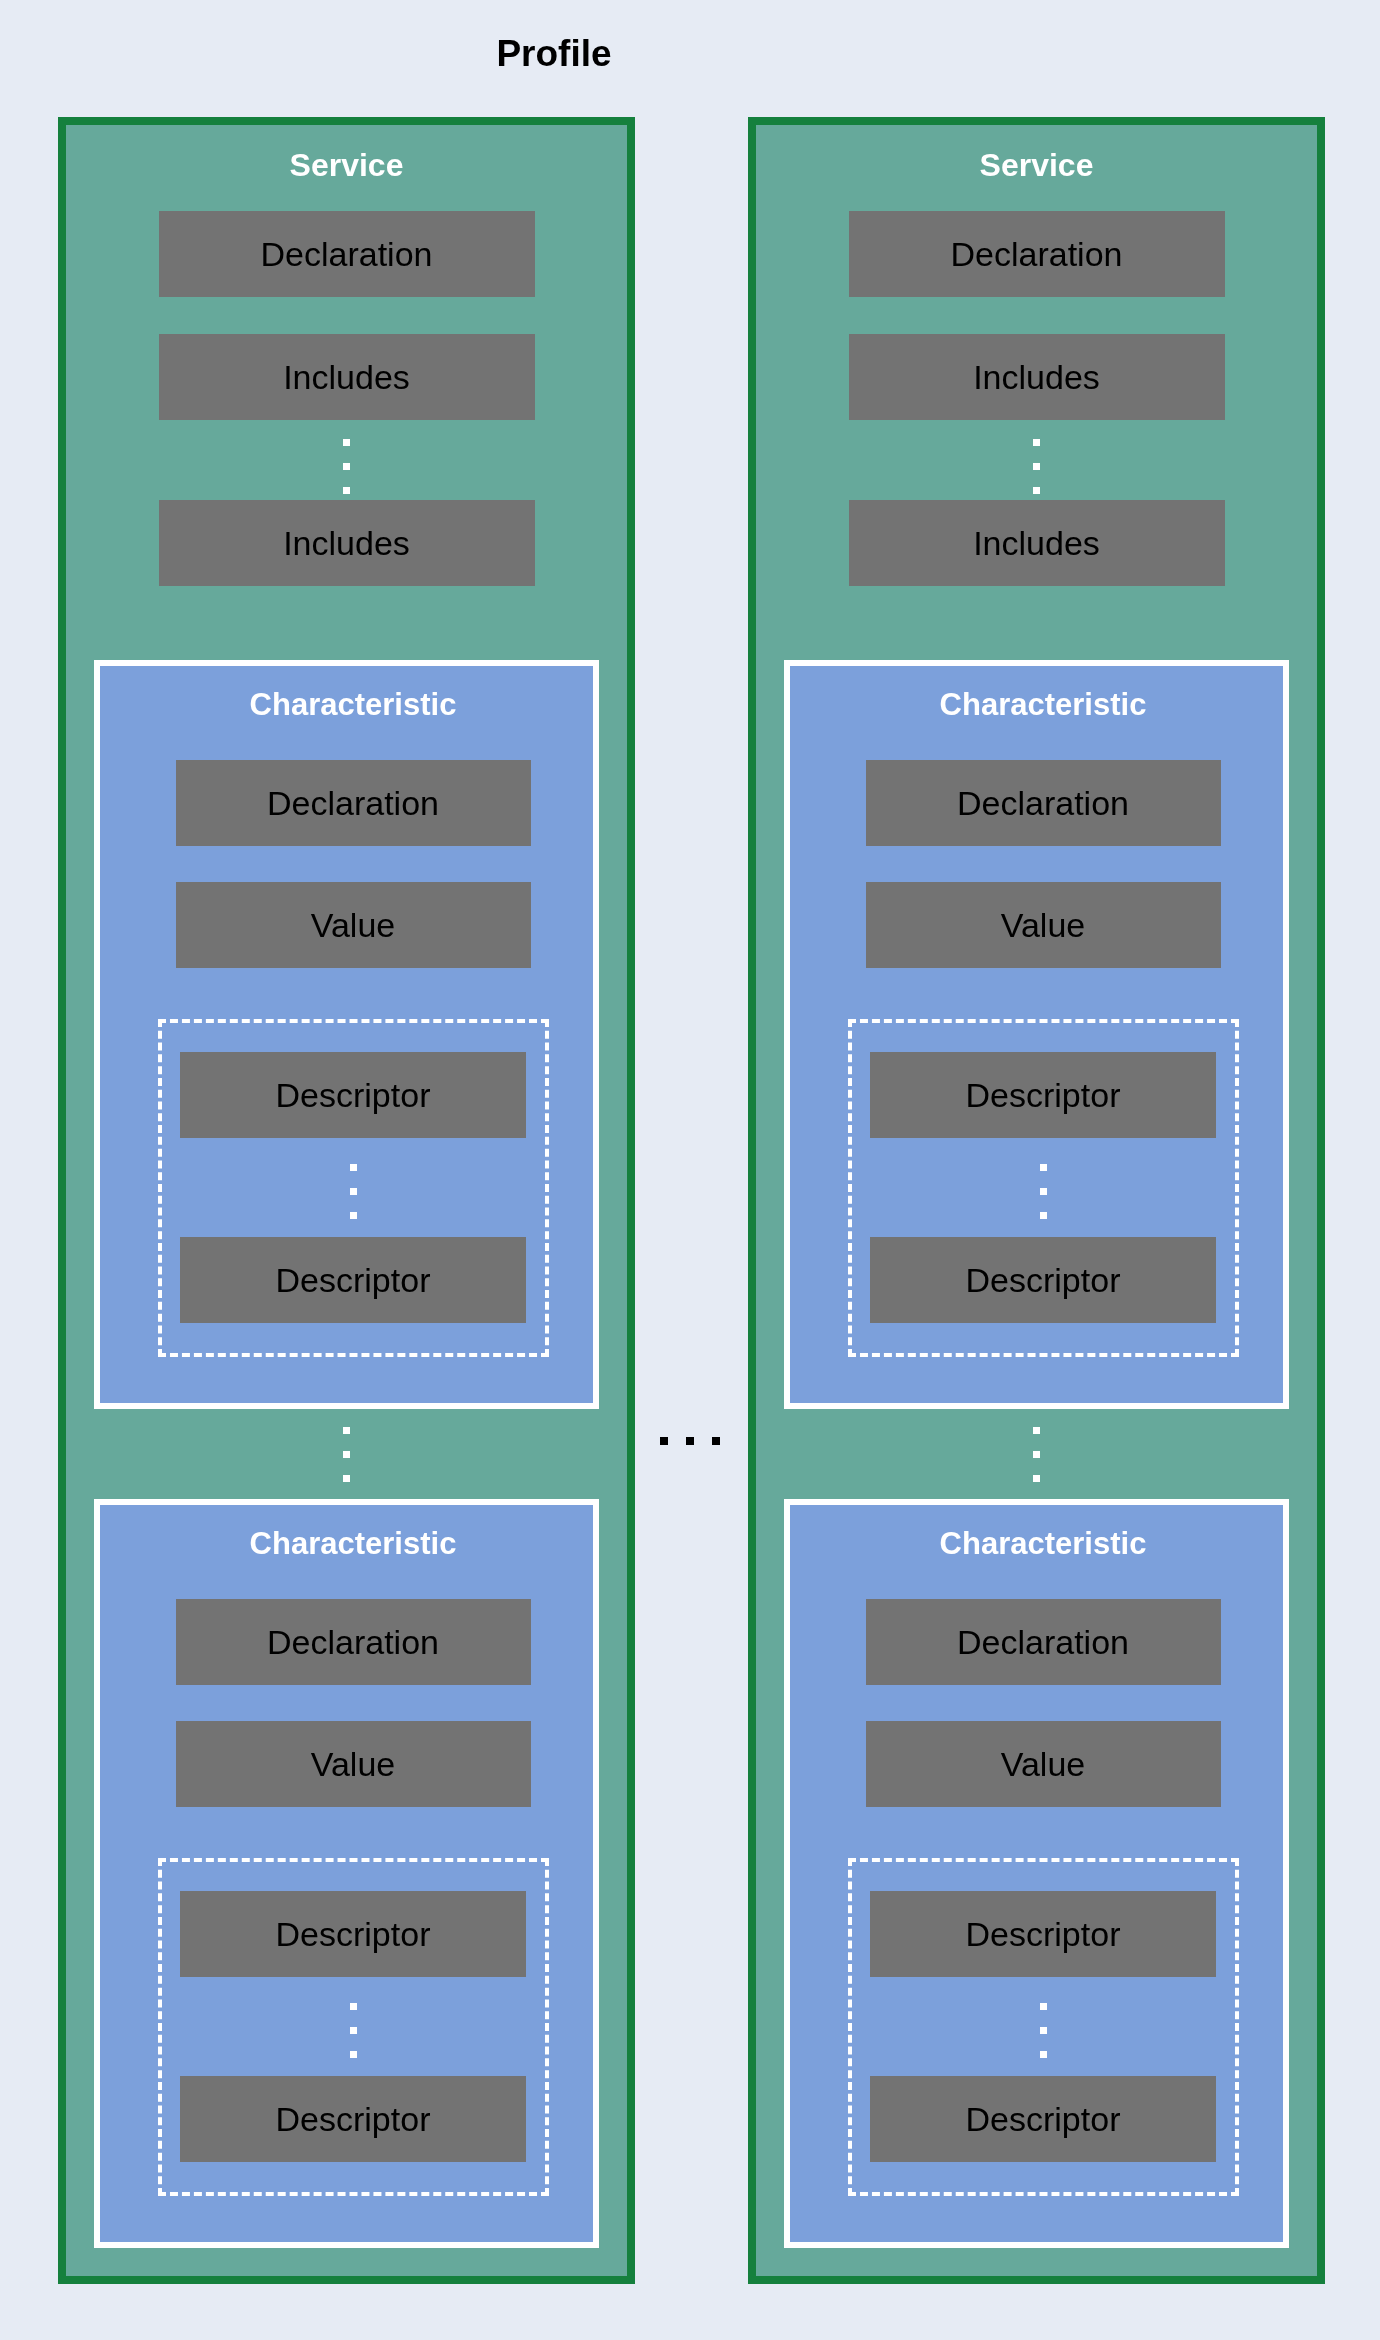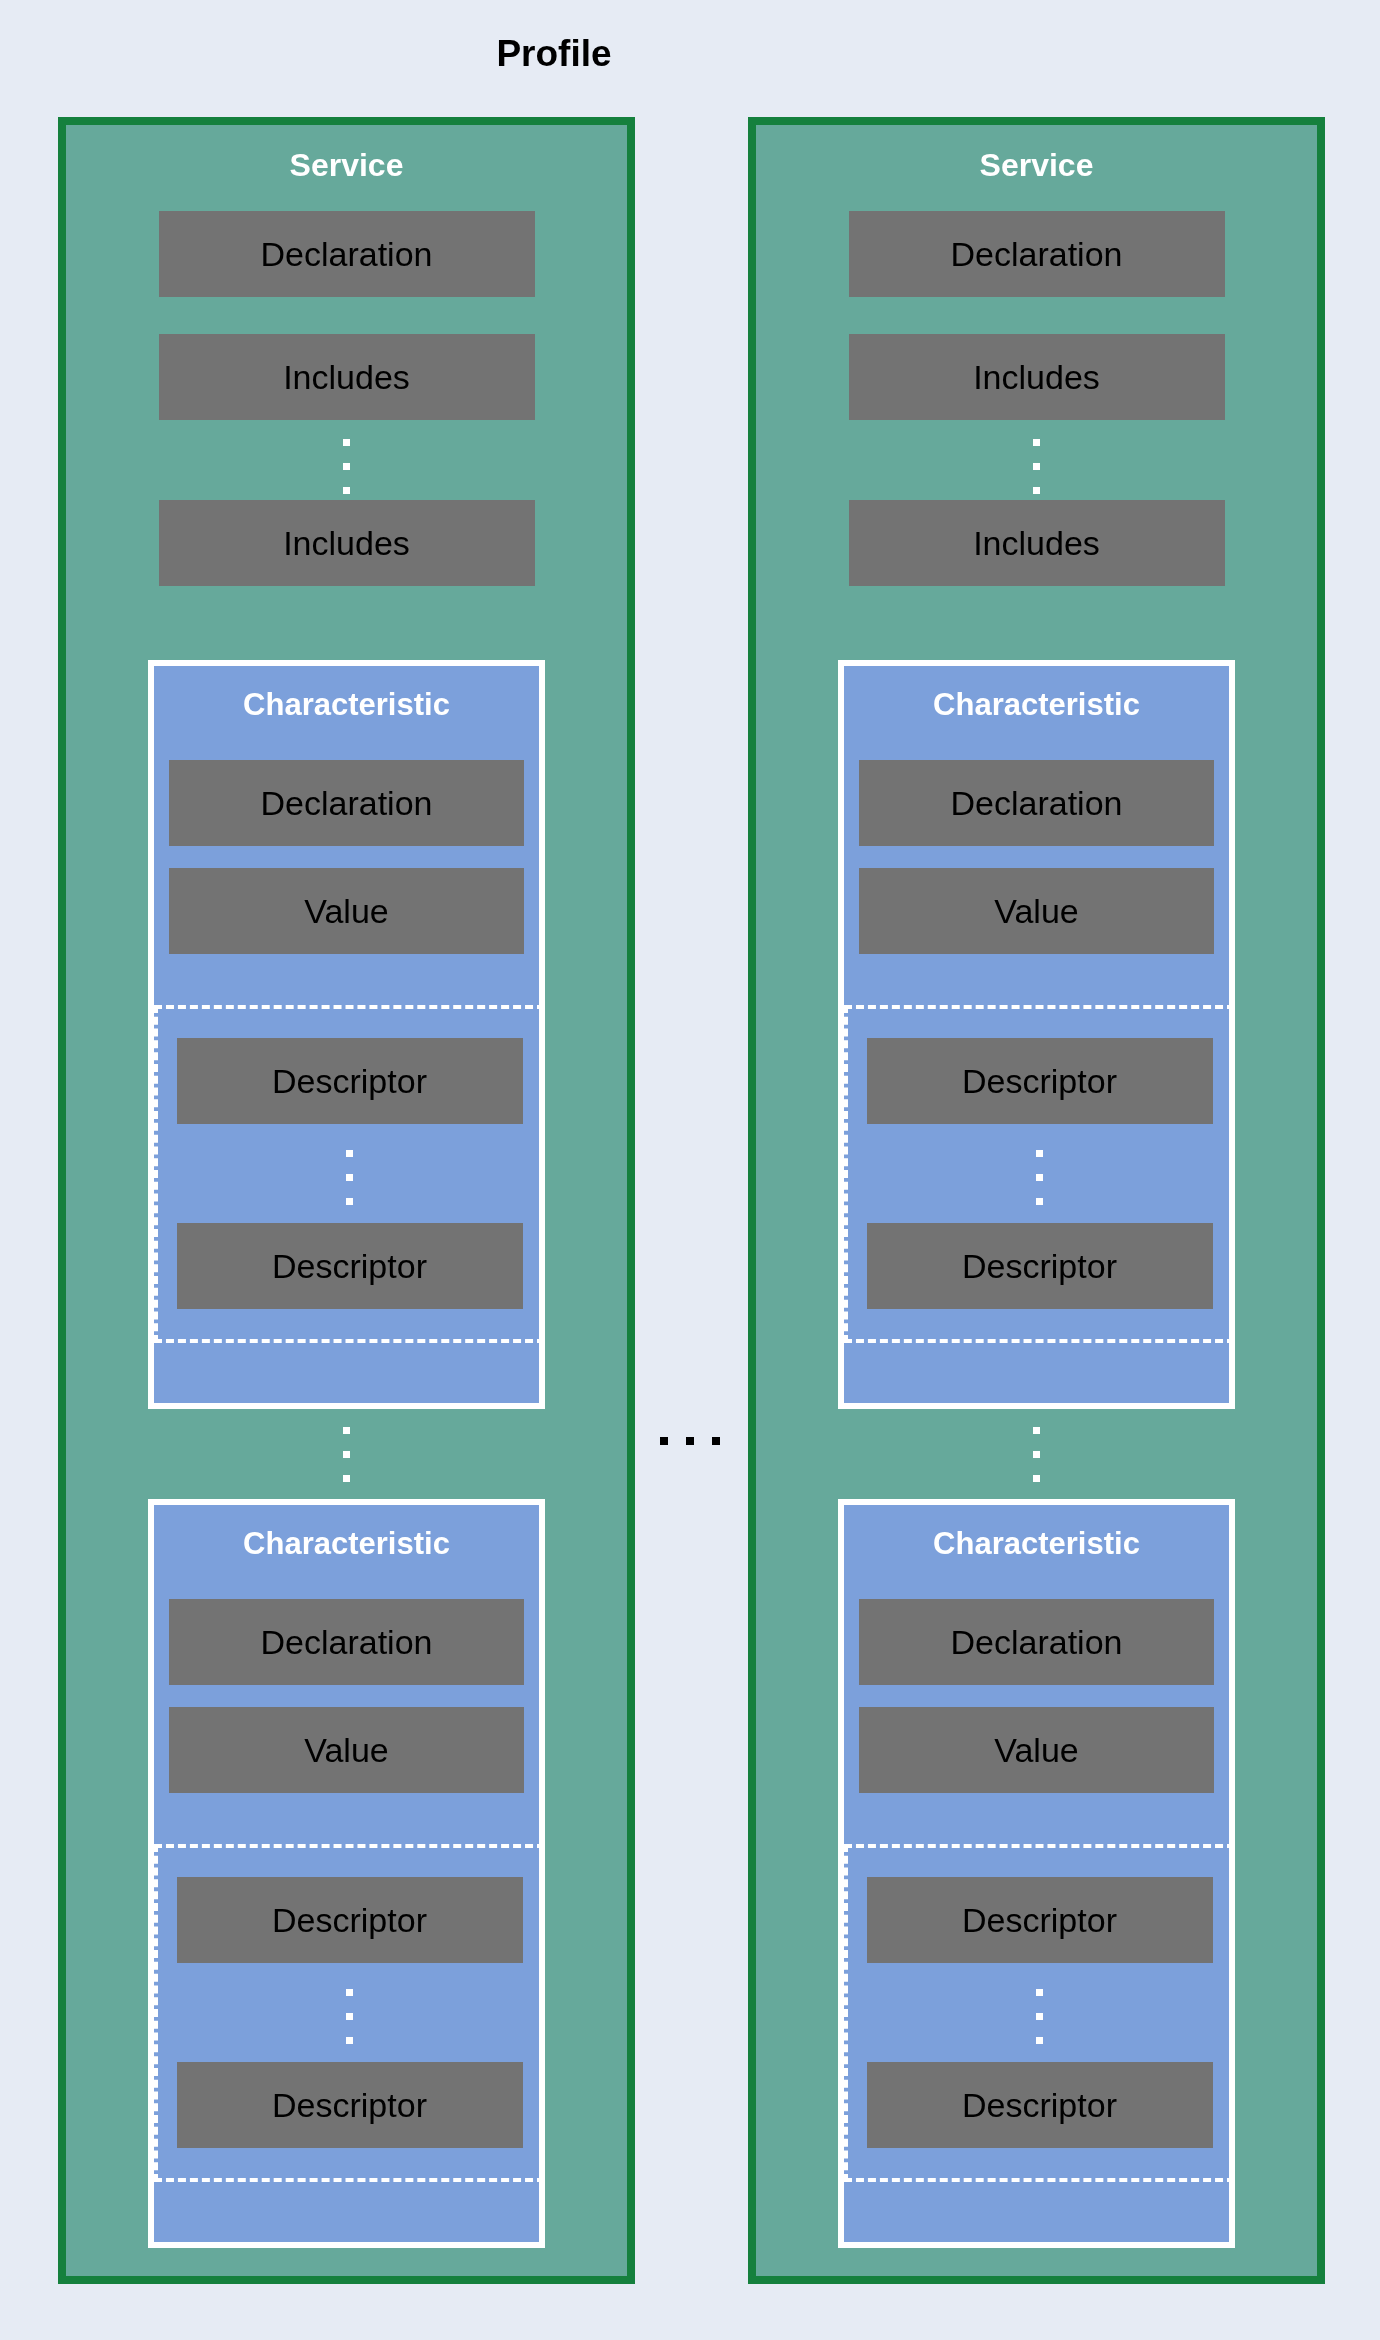--- a/index.html
+++ b/index.html
@@ -41,35 +41,35 @@
   .svc-decl { margin-top:23px; }
   .svc-inc1 { margin-top:37px; }
   .svc-inc2 { margin-top:6px; }
 
   .vdots { display:flex; flex-direction:column; align-items:center; gap:17px; }
   .vdots span { width:7px; height:7px; background:#ffffff; }
   .svc-dots  { margin-top:19px; }
   .char-dots { margin-top:18px; }
 
   .char {
-    width:397px; height:749px;
+    width:505px; height:749px;
     background:#7ca0db;
     border:6px solid #ffffff;
-    margin-left:auto; margin-right:auto;
+    margin-left:auto; margin-right:auto;padding-left:13px;
   }
   .char-first  { margin-top:74px; }
   .char-second { margin-top:17px; }
 
   .char-title {
     margin-top:17px; height:44px; line-height:44px;
     text-align:center; font-size:31px; font-weight:bold; color:#ffffff;
   }
   .cbox { width:355px; }
   .char-decl { margin-top:33px; }
-  .char-val  { margin-top:22px; }
+  .char-val  { margin-top:36px; }
 
   .desc-group {
     width:391px; height:338px;
     border:4px dashed #ffffff;
     margin:51px auto 0;
   }
   .dbox { width:346px; }
   .desc-first  { margin-top:29px; }
   .desc-dots   { margin-top:26px; }
   .desc-second { margin-top:18px; }

